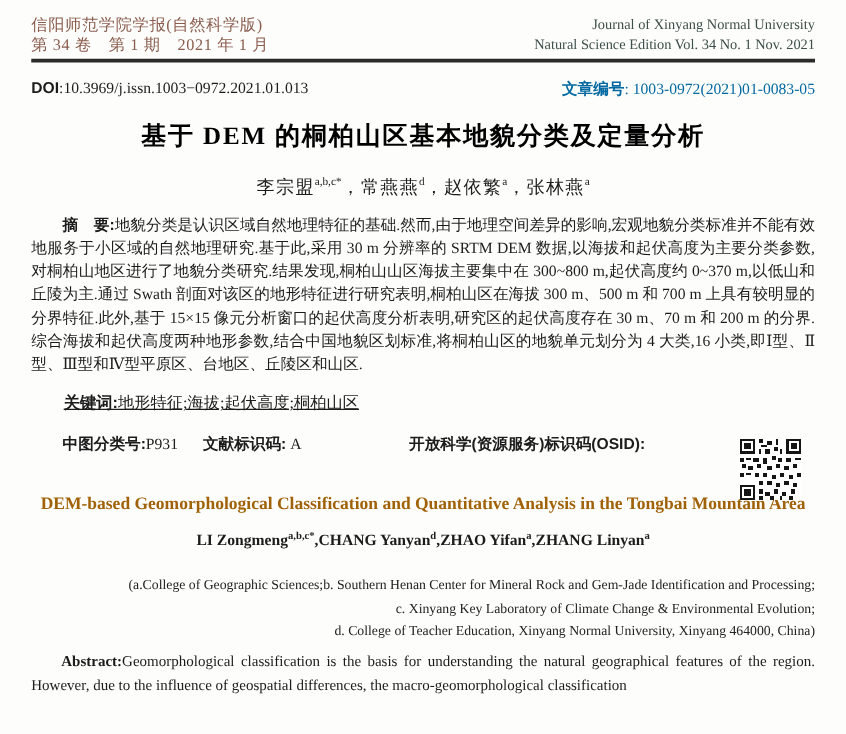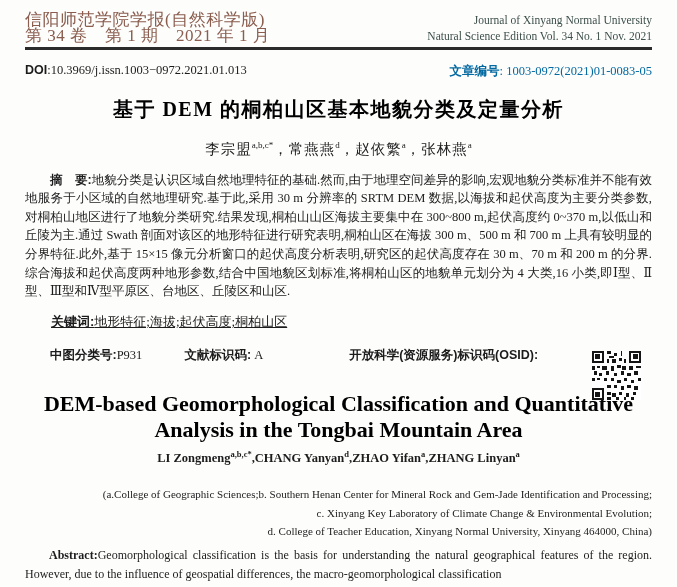--- a/index.html
+++ b/index.html
@@ -5,21 +5,21 @@
   html,body{margin:0;padding:0;}
   body{
     width:677px;height:587px;overflow:hidden;
     background:#fdfdfc;color:#1c1c1c;
     font-family:"Liberation Serif","DejaVu Serif",serif;
   }
   .page{position:relative;width:627px;height:587px;padding:12px 25px 0 25px;box-sizing:content-box;}
 
   
   .hdr{display:flex;justify-content:space-between;align-items:flex-start;}
-  .hdr-left{font-size:17px;line-height:16px;color:#8a5d4e;letter-spacing:.5px;}
+  .hdr-left{font-size:13px;line-height:16px;color:#8a5d4e;letter-spacing:.5px;}
   .hdr-right{font-size:11.5px;line-height:16px;color:#3d4f4a;text-align:right;}
   .rule{height:2.6px;background:#2b2b2b;margin-top:3px;}
 
   
   .meta-row{display:flex;justify-content:space-between;margin-top:13px;font-size:12.5px;}
   .doi b{font-family:"Liberation Sans","DejaVu Sans",sans-serif;font-size:12.5px;}
   .article-no{color:#0369a1;}
   .article-no b{font-family:"Liberation Sans","DejaVu Sans",sans-serif;font-weight:700;}
 
   
@@ -27,29 +27,29 @@
     letter-spacing:1.5px;line-height:34px;color:#000;}
   .authors-cn{margin-top:14px;text-align:center;font-size:14.5px;letter-spacing:1px;}
   .authors-cn sup{font-size:9px;letter-spacing:0;}
   .affil-cn{margin-top:12px;text-align:center;font-size:11.5px;line-height:19px;color:#222;}
 
   
   .abstract-cn{margin-top:12px;font-size:12.5px;line-height:18.6px;text-align:justify;text-indent:2em;}
   .abstract-cn b,.kw b,.clc b{font-family:"Liberation Sans","DejaVu Sans",sans-serif;font-weight:700;}
   .kw{margin-top:0;font-size:13px;line-height:18.6px;text-indent:2em;text-decoration:underline;}
   .clc{font-size:12.5px;line-height:20px;text-indent:2em;white-space:nowrap;}
-  .clc .gap1{margin-left:42px;}
+  .clc .gap1{margin-left:20px;}
   .clc .gap2{margin-left:86px;}
 
   
   .qr{position:absolute;top:351px;right:36px;width:49px;height:49px;}
 
   
-  .title-en{margin:26px auto 0;max-width:620px;text-align:center;font-size:22px;
-    font-weight:700;line-height:26px;color:#000000;}
+  .title-en{margin:26px auto 0;max-width:620px;text-align:center;font-size:14px;
+    font-weight:700;line-height:26px;color:#a16207;}
   .authors-en{margin-top:6px;text-align:center;font-size:12.5px;font-weight:700;}
   .authors-en sup{font-size:8.5px;font-weight:700;}
   .affil-en{margin-top:19px;text-align:right;font-size:11px;line-height:18.5px;color:#222;}
   .abstract-en{margin-top:5px;font-size:12px;line-height:19.5px;text-align:justify;text-indent:2em;}
   .abstract-en b{font-weight:700;}
 </style>
 </head>
 <body>
 
 <div class="page">

